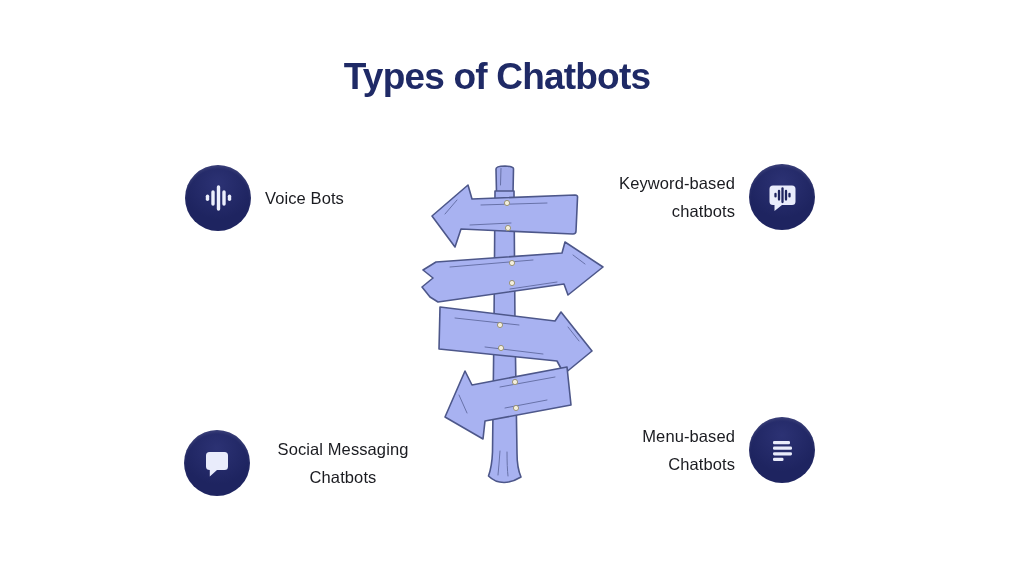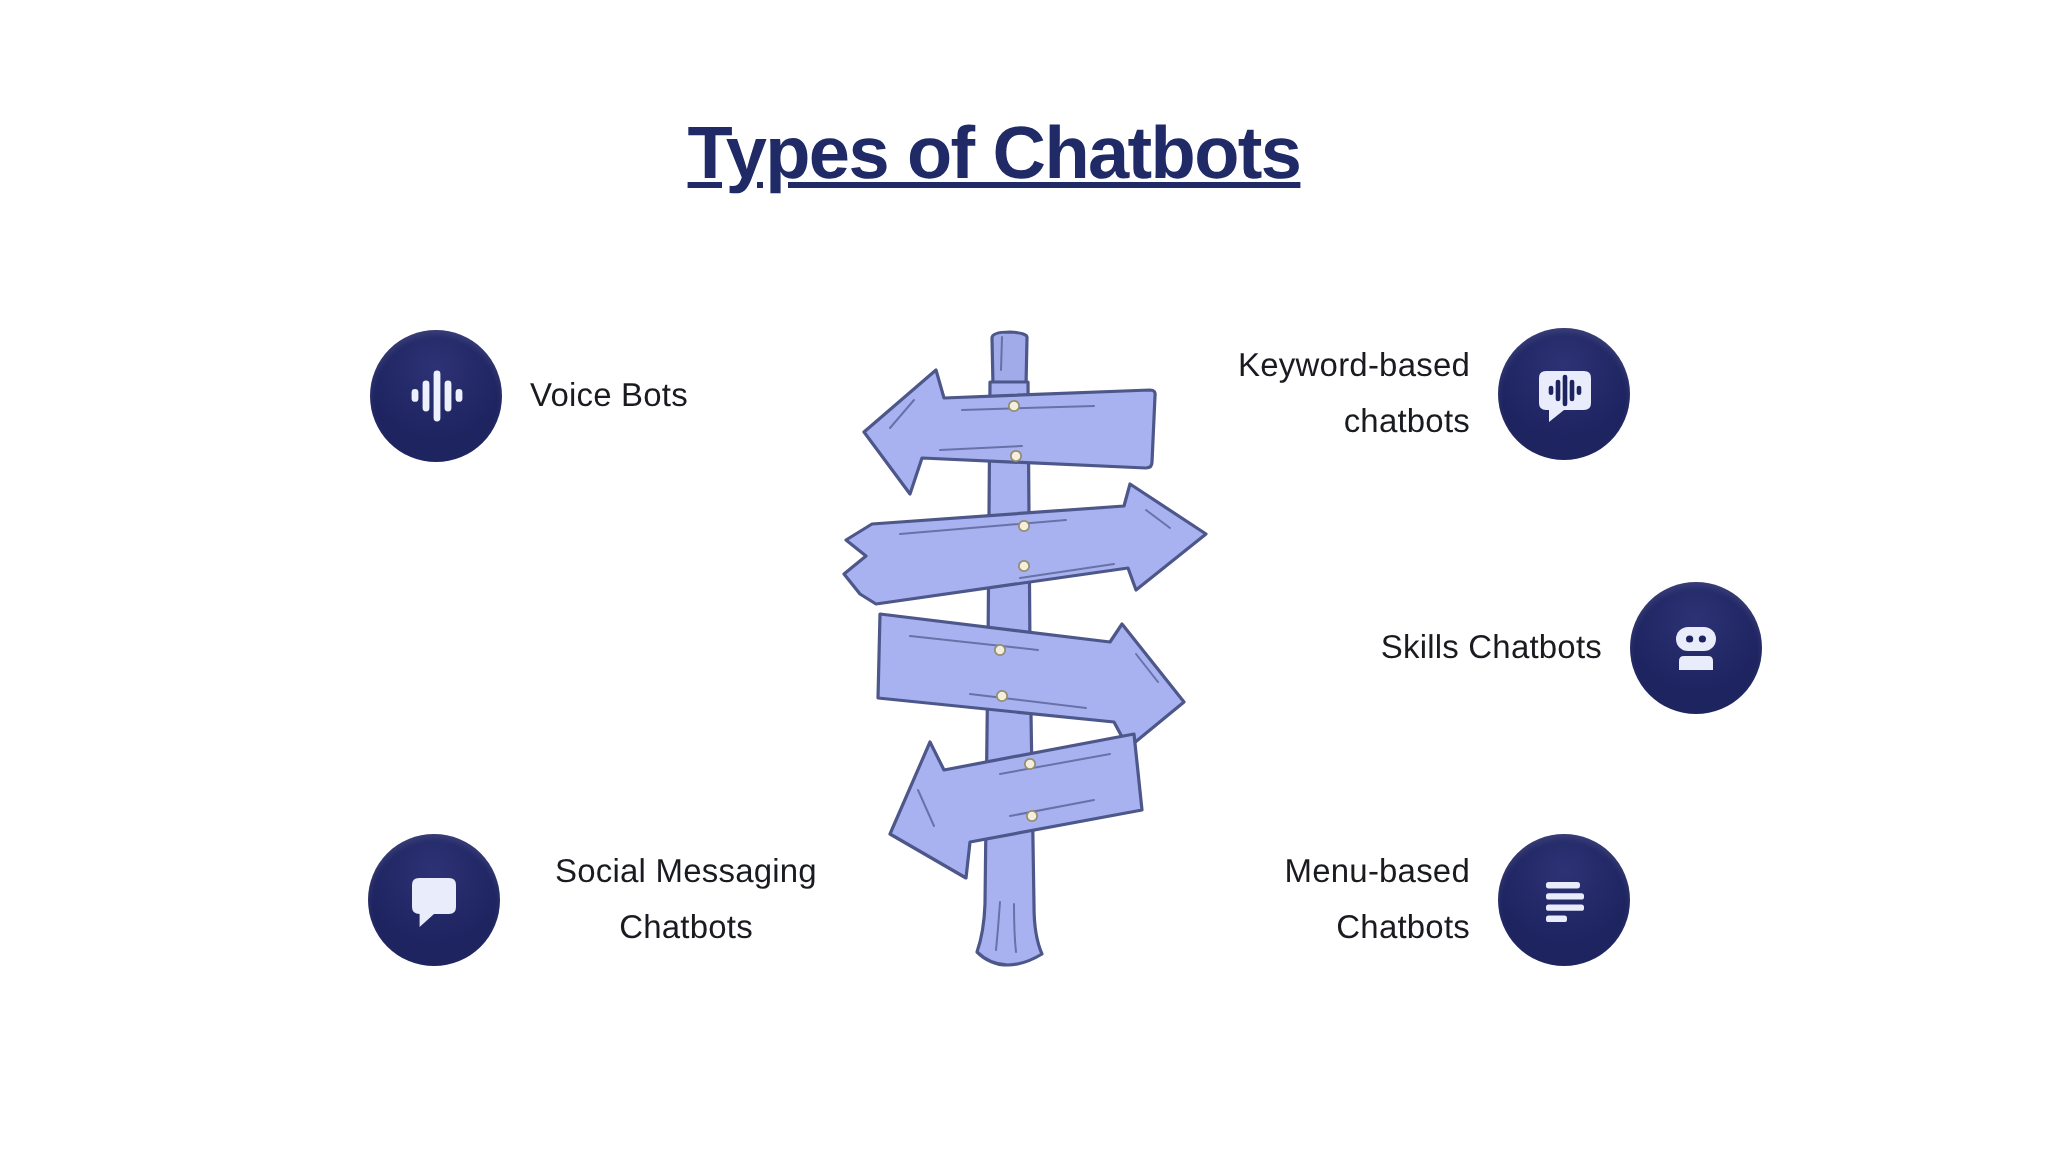--- a/index.html
+++ b/index.html
@@ -4,21 +4,21 @@
 <style>
   * { margin:0; padding:0; box-sizing:border-box; }
   html,body { background:#ffffff; }
   .canvas {
     position:relative; width:1024px; height:576px; background:#ffffff;
     overflow:hidden; font-family:"Liberation Sans", sans-serif;
   }
   .title {
     position:absolute; left:497px; top:56px; transform:translateX(-50%);
     font-size:37px; font-weight:700; letter-spacing:-0.8px;
-    color:#1f2a66; white-space:nowrap;text-decoration:underline;
+    color:#1f2a66; white-space:nowrap;
   }
   .item {
     position:absolute; display:flex; align-items:center; gap:14px; height:66px;
   }
   .circle {
     width:66px; height:66px; border-radius:50%; flex:none;
     background:radial-gradient(circle at 50% 28%, #2c3274 0%, #1e2460 62%);
     box-shadow: inset 0 2px 3px rgba(255,255,255,0.10);
     display:flex; align-items:center; justify-content:center;
   }
@@ -50,21 +50,21 @@
           <line x1="17.5" y1="6" x2="17.5" y2="28"></line>
           <line x1="23" y1="11" x2="23" y2="23"></line>
           <line x1="28.5" y1="15.2" x2="28.5" y2="18.2"></line>
         </g>
       </svg>
     </div>
     <div class="label nowrap">Voice Bots</div>
   </div>
 
 
-  <div class="item left" style="left:184px; top:417px;gap:23px;">
+  <div class="item left" style="left:184px; top:430px;gap:23px;">
     <div class="circle">
       <svg width="34" height="34" viewBox="0 0 34 34">
         <path fill="#e9ecfb" d="M9.5,6 L24.5,6 Q28,6 28,9.5 L28,20.5 Q28,24 24.5,24 L17,24 L9.8,30.5 L9.8,24 Q6,24 6,20.5 L6,9.5 Q6,6 9.5,6 Z"></path>
       </svg>
     </div>
     <div class="label w140">Social Messaging Chatbots</div>
   </div>
 
   <div class="item right" style="right:209px; top:164px;">
     <div class="label w132">Keyword-based chatbots</div>
@@ -75,31 +75,20 @@
           <line x1="10.5" y1="14" x2="10.5" y2="16.4"></line>
           <line x1="14" y1="11" x2="14" y2="19.5"></line>
           <line x1="17.5" y1="8.5" x2="17.5" y2="22"></line>
           <line x1="21" y1="11" x2="21" y2="19.5"></line>
           <line x1="24.5" y1="14" x2="24.5" y2="16.4"></line>
         </g>
       </svg>
     </div>
   </div>
 
-  <div class="item right" style="right:143px; top:291px;">
-    <div class="label nowrap">Skills Chatbots</div>
-    <div class="circle">
-      <svg width="34" height="34" viewBox="0 0 34 34">
-        <rect x="7" y="6.5" width="20" height="12" rx="6" fill="#e9ecfb"></rect>
-        <circle cx="13.8" cy="12.5" r="1.8" fill="#1e2460"></circle>
-        <circle cx="20.2" cy="12.5" r="1.8" fill="#1e2460"></circle>
-        <path fill="#e9ecfb" d="M8.5,28 L8.5,23.5 Q8.5,21 11,21 L23,21 Q25.5,21 25.5,23.5 L25.5,28 Z"></path>
-      </svg>
-    </div>
-  </div>
 
   <div class="item right" style="right:209px; top:417px;">
     <div class="label w112">Menu-based Chatbots</div>
     <div class="circle">
       <svg width="34" height="34" viewBox="0 0 34 34">
         <g fill="#e9ecfb">
           <rect x="8" y="8" width="17" height="3.2" rx="1.3"></rect>
           <rect x="8" y="13.6" width="19" height="3.2" rx="1.3"></rect>
           <rect x="8" y="19.2" width="19" height="3.2" rx="1.3"></rect>
           <rect x="8" y="24.8" width="10.5" height="3.2" rx="1.3"></rect>

